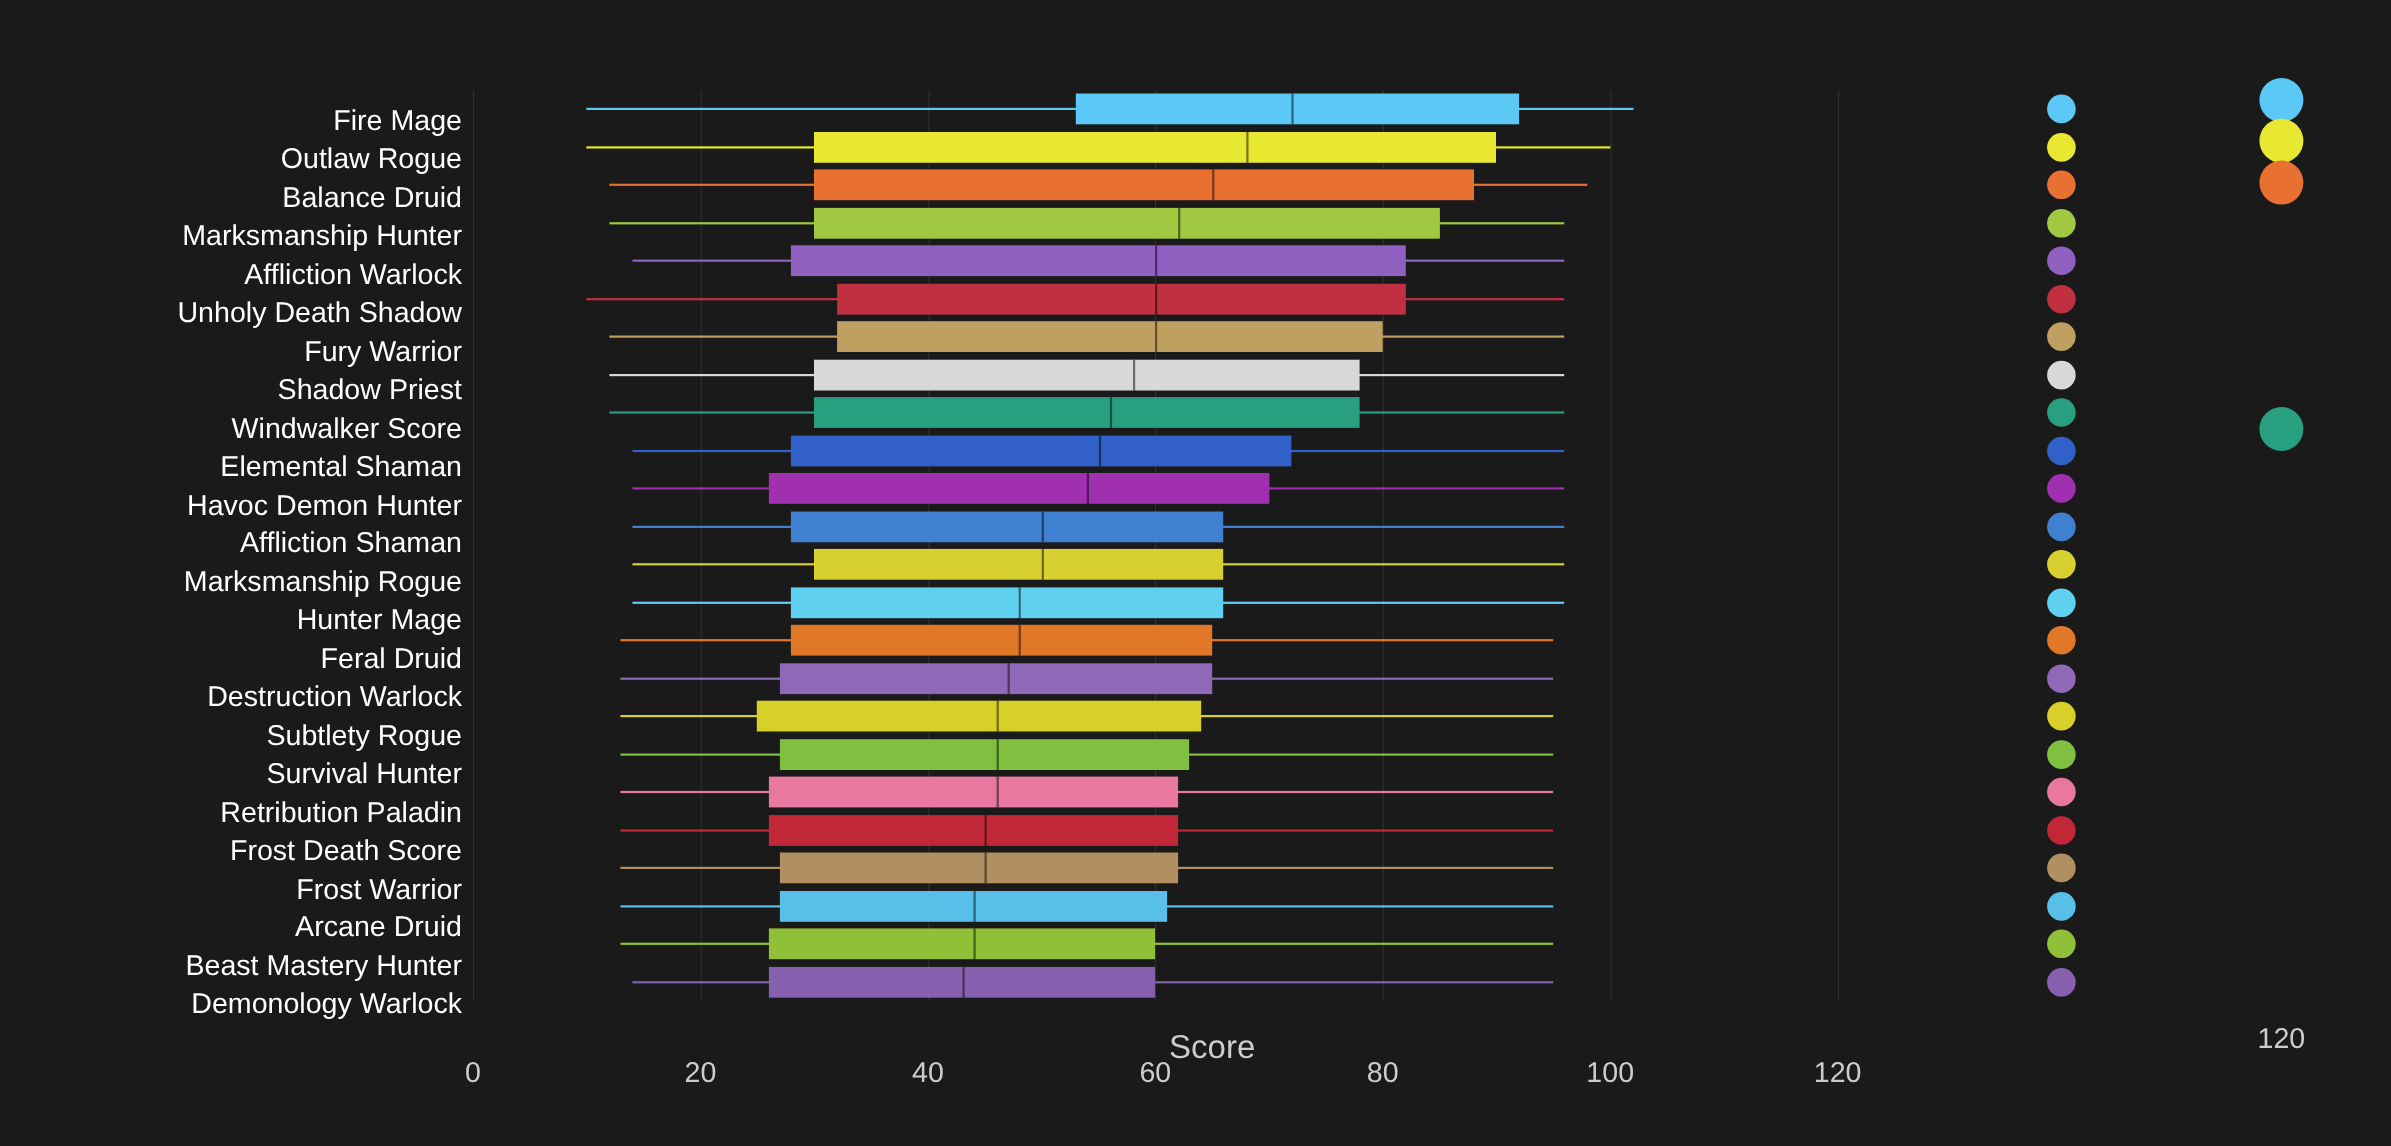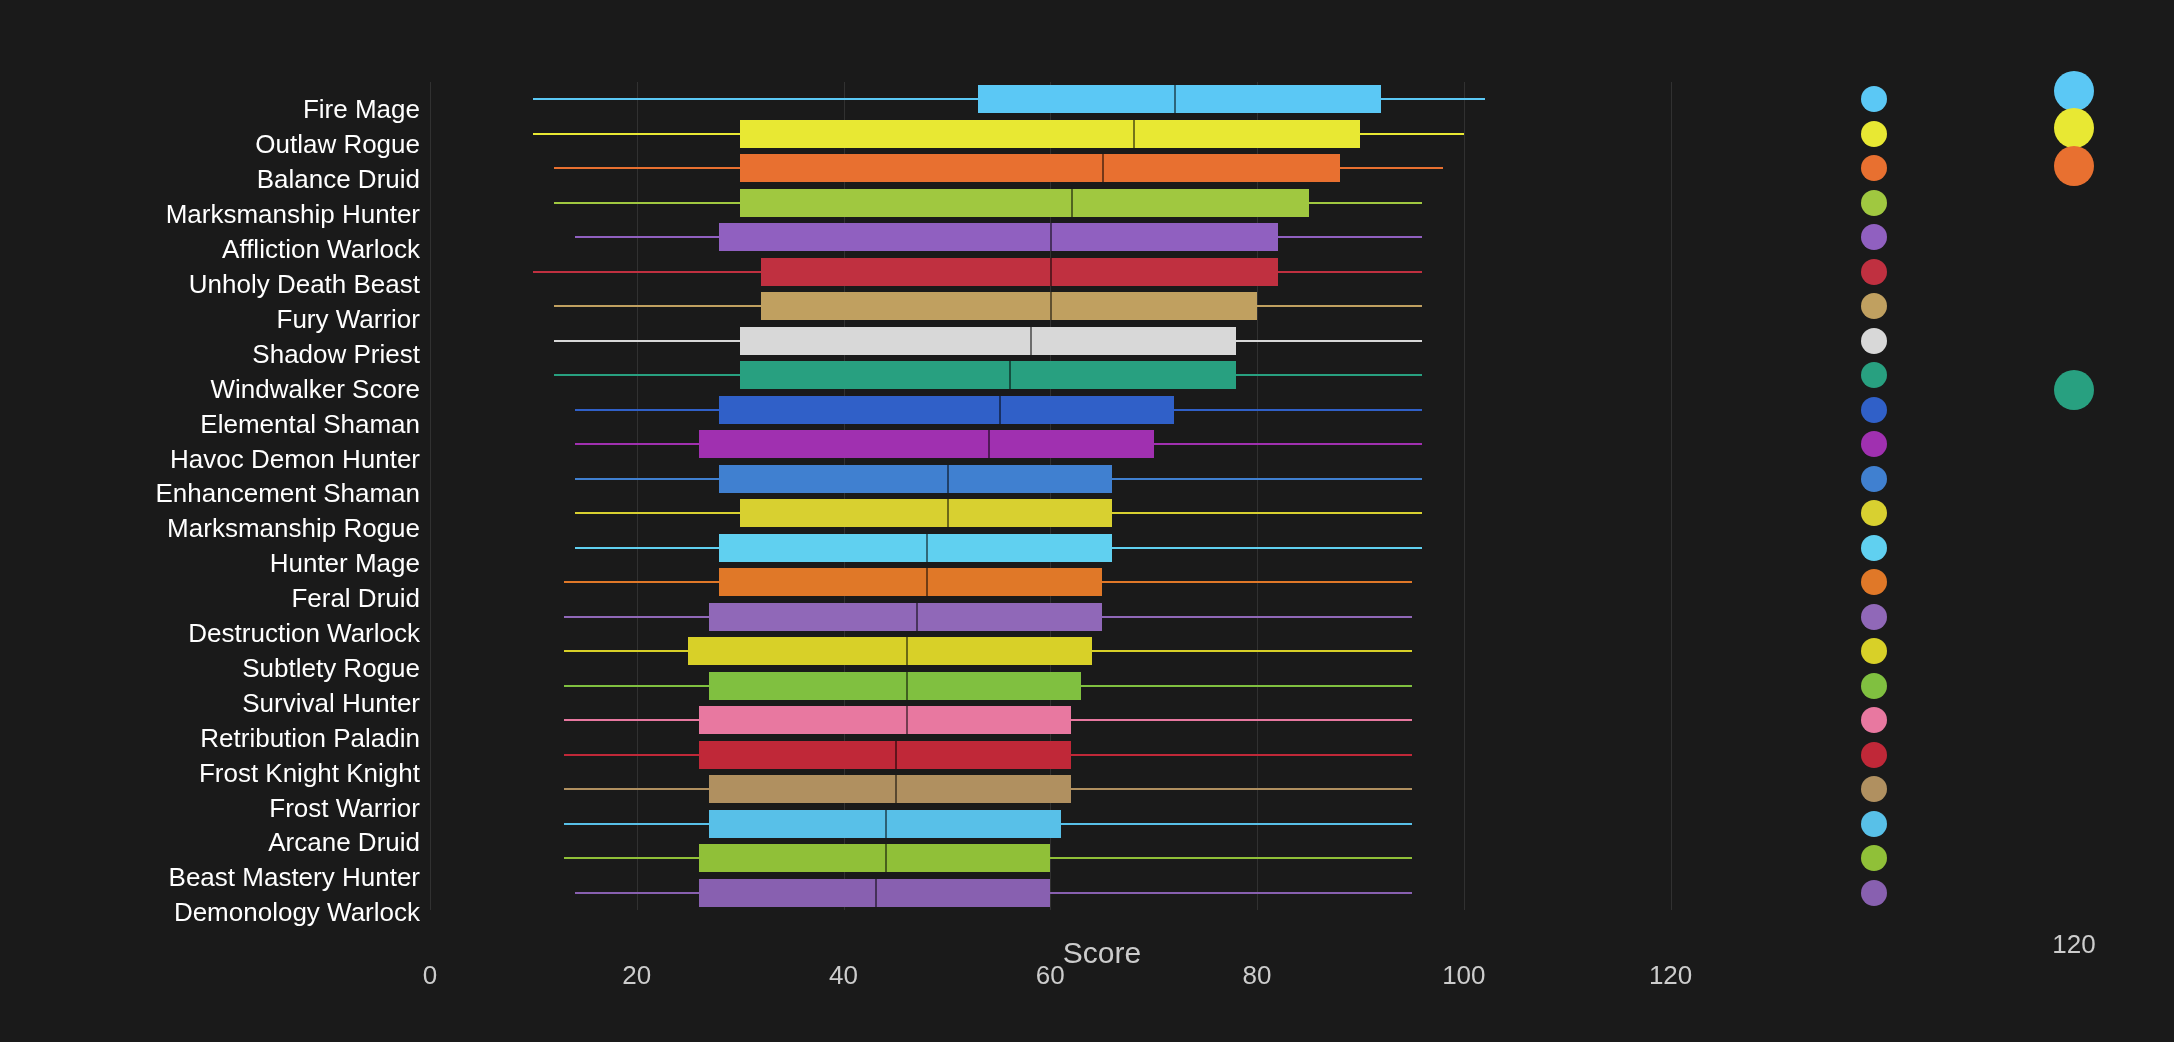--- a/index.html
+++ b/index.html
@@ -157,35 +157,35 @@
 
 <div class="chart-container">
   <div class="chart-area">
 
     <div class="y-labels" id="y-labels">
         <div class="y-label">Fire Mage</div>
         <div class="y-label">Outlaw Rogue</div>
         <div class="y-label">Balance Druid</div>
         <div class="y-label">Marksmanship Hunter</div>
         <div class="y-label">Affliction Warlock</div>
-        <div class="y-label">Unholy Death Beast</div>
+        <div class="y-label">Unholy Death Shadow</div>
         <div class="y-label">Fury Warrior</div>
         <div class="y-label">Shadow Priest</div>
         <div class="y-label">Windwalker Score</div>
         <div class="y-label">Elemental Shaman</div>
         <div class="y-label">Havoc Demon Hunter</div>
-        <div class="y-label">Enhancement Shaman</div>
+        <div class="y-label">Affliction Shaman</div>
         <div class="y-label">Marksmanship Rogue</div>
         <div class="y-label">Hunter Mage</div>
         <div class="y-label">Feral Druid</div>
         <div class="y-label">Destruction Warlock</div>
         <div class="y-label">Subtlety Rogue</div>
         <div class="y-label">Survival Hunter</div>
         <div class="y-label">Retribution Paladin</div>
-        <div class="y-label">Frost Knight Knight</div>
+        <div class="y-label">Frost Death Score</div>
         <div class="y-label">Frost Warrior</div>
         <div class="y-label">Arcane Druid</div>
         <div class="y-label">Beast Mastery Hunter</div>
         <div class="y-label">Demonology Warlock</div>
       </div>
 
     <div class="plot-area" id="plot-area">
       <div class="grid-lines" id="grid-lines">
           <div class="grid-line" style="left: 0%;"></div>
           <div class="grid-line" style="left: 15.3846%;"></div>

